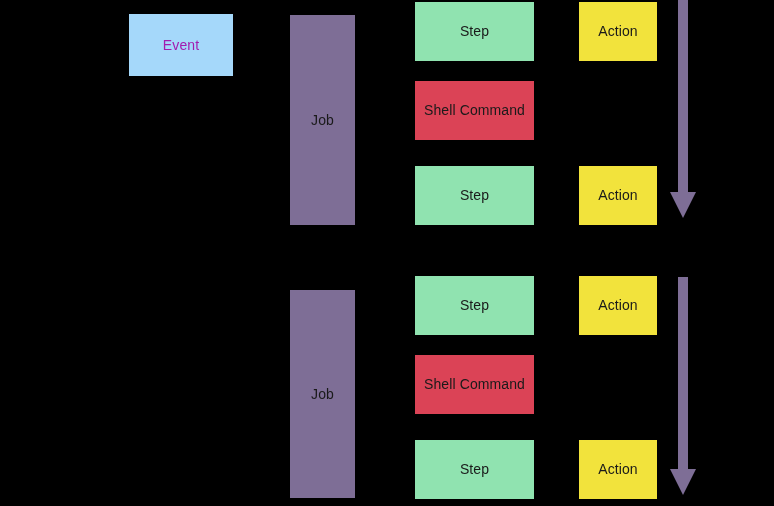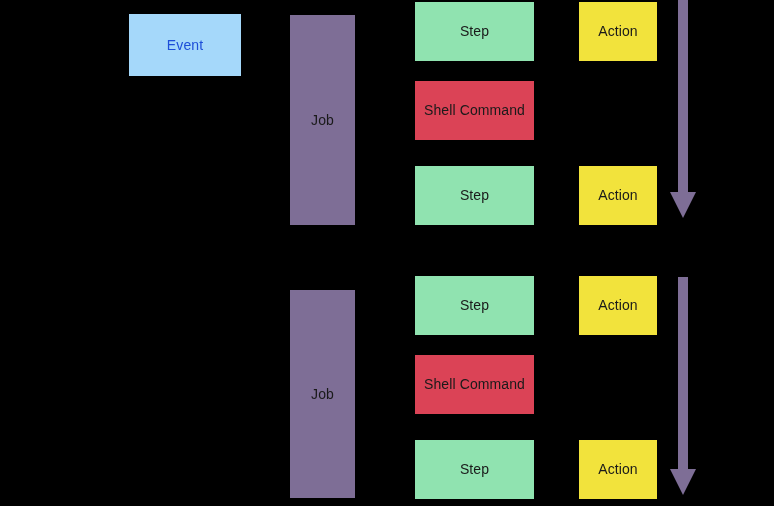--- a/index.html
+++ b/index.html
@@ -40,21 +40,21 @@
     position: absolute;
   }
   .arrow svg {
     display: block;
   }
 </style>
 </head>
 <body>
 
 <div id="canvas" style="width: 774px; height: 506px; background: rgb(0, 0, 0);">
-    <div class="node" style="left: 129px; top: 14px; width: 112px; height: 62px; background: rgb(165, 216, 250); color: #1d4ed8;">
+    <div class="node" style="left: 129px; top: 14px; width: 104px; height: 62px; background: rgb(165, 216, 250); color: #a21caf;">
       <span class="node-label">Event</span>
     </div>
     <div class="node" style="left: 290px; top: 15px; width: 65px; height: 210px; background: rgb(126, 110, 150); color: rgb(26, 26, 26);">
       <span class="node-label">Job</span>
     </div>
     <div class="node" style="left: 415px; top: 2px; width: 119px; height: 59px; background: rgb(144, 227, 176); color: rgb(26, 26, 26);">
       <span class="node-label">Step</span>
     </div>
     <div class="node" style="left: 579px; top: 2px; width: 78px; height: 59px; background: rgb(242, 227, 60); color: rgb(26, 26, 26);">
       <span class="node-label">Action</span>

